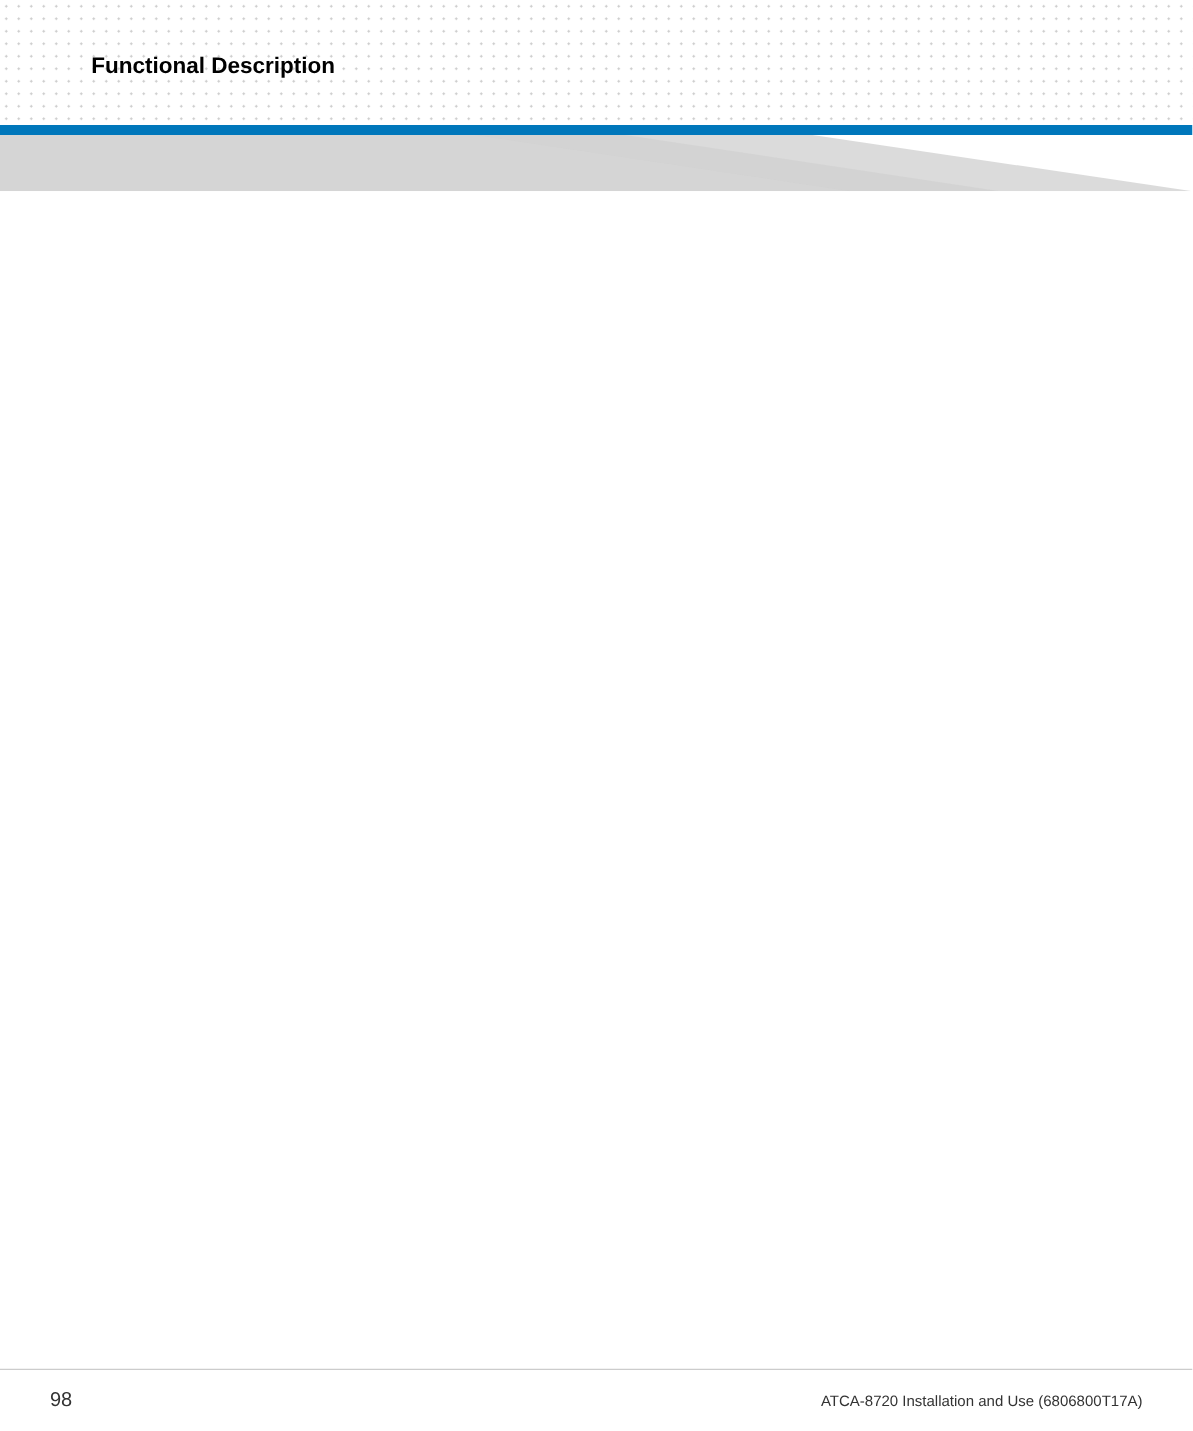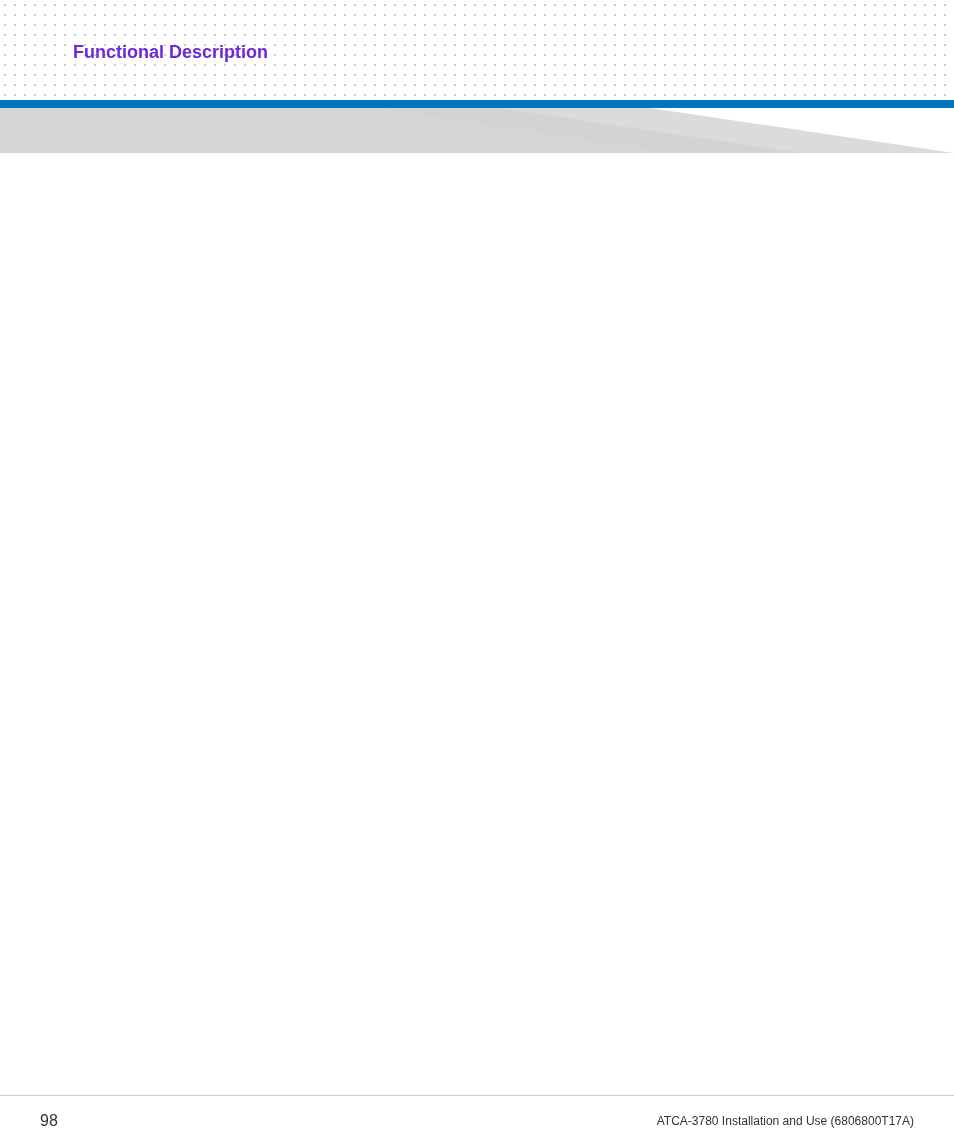--- a/index.html
+++ b/index.html
@@ -37,21 +37,21 @@
       background-size: 10px 10px;
     }
 
     
     .header-title {
       position: absolute;
       top: 42px;
       left: 73px;
       font-size: 18px;
       font-weight: bold;
-      color: #6d28d9;
+      color: #000000;
       z-index: 10;
     }
 
     
     .blue-bar {
       width: 100%;
       height: 8px;
       background-color: #0077bb;
     }
 
@@ -119,14 +119,14 @@
     <polygon points="0,0 650,0 954,45 0,45" fill="#b8b8b8" opacity="0.5"></polygon>
     <polygon points="0,0 500,0 800,45 0,45" fill="#c8c8c8" opacity="0.4"></polygon>
     <polygon points="0,0 380,0 680,45 0,45" fill="#d8d8d8" opacity="0.5"></polygon>
   </svg>
 </div>
 
 <div class="main-content"></div>
 
 <div class="footer">
   <span class="footer-page-number">98</span>
-  <span class="footer-doc-title">ATCA-3780 Installation and Use (6806800T17A)</span>
+  <span class="footer-doc-title">ATCA-8720 Installation and Use (6806800T17A)</span>
 </div>
 
 </body></html>

